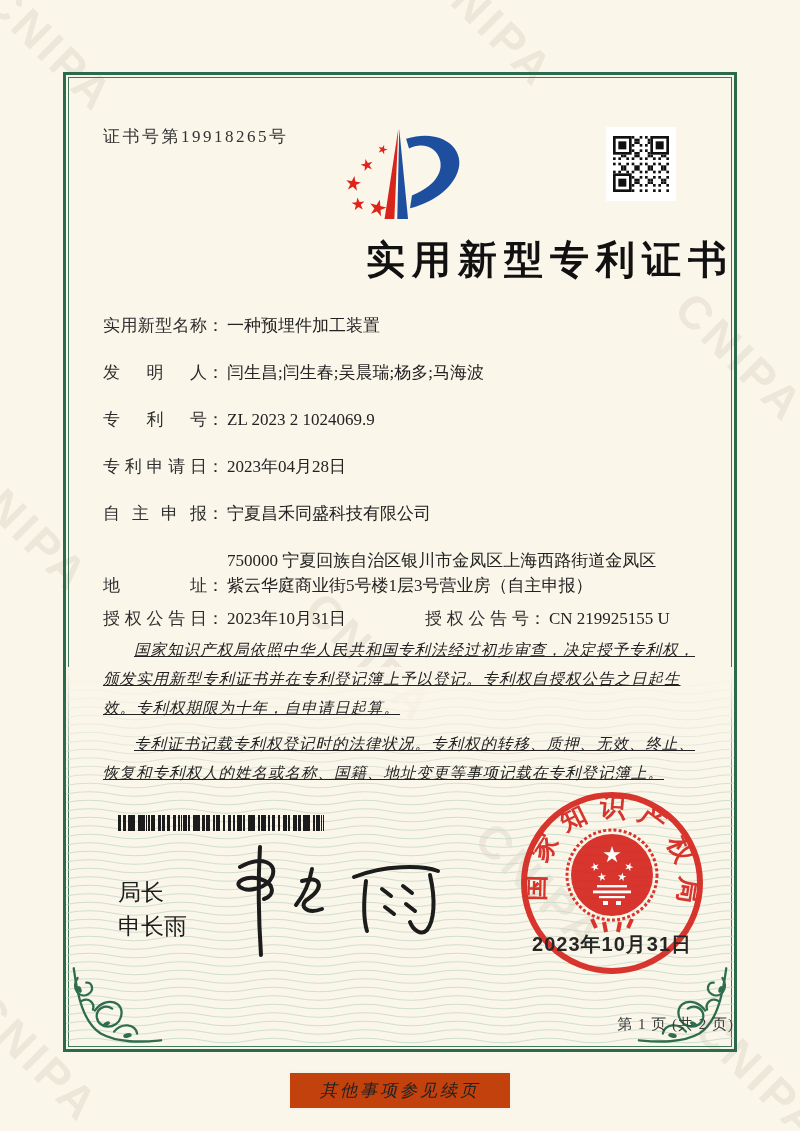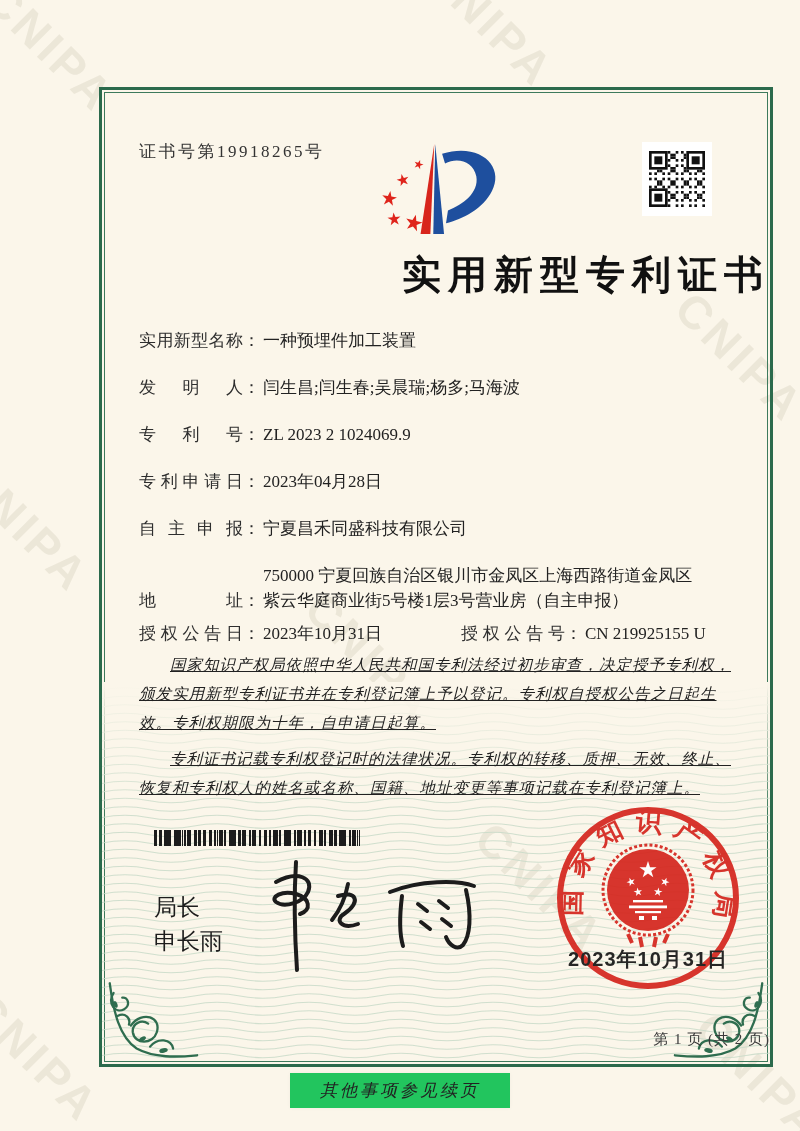--- a/index.html
+++ b/index.html
@@ -19,25 +19,24 @@
     font-size:46px;
     letter-spacing:4px;
     color:rgba(140,128,100,0.13);
     transform:rotate(45deg);
     white-space:nowrap;
     z-index:0;
     user-select:none;
   }
   
   .frame {
-    position:absolute; left:63px; top:87px;
+    position:absolute; left:63px; top:72px;
     width:674px; height:980px;
     border:3px solid #2b6a4c;
     z-index:1;
-    margin-left:36px;
   }
   .frame-inner {
     position:absolute; inset:2px;
     border:1px solid #3d7a5c;
   }
   
   .waves { position:absolute; left:0; bottom:0; width:668px; height:380px; z-index:0; }
   .wave-fade {
     position:absolute; left:0; bottom:250px; width:668px; height:132px; z-index:0;
     background:linear-gradient(#fbf6ea, rgba(251,246,234,0));
@@ -93,21 +92,21 @@
     font-size:23px; color:#1d1d1d; line-height:34px;
   }
   .signature { position:absolute; left:160px; top:758px; width:230px; height:130px; z-index:3; }
   .seal { position:absolute; left:450px; top:712px; width:192px; height:192px; z-index:4; }
   .page-info {
     position:absolute; left:0; top:940px; width:100%; text-align:right;
     font-size:15px; color:#3a3a3a; z-index:3; letter-spacing:1px;
   }
   .note-box {
     position:absolute; left:50%; top:1073px; transform:translateX(-50%);
-    background:#22c55e; padding:6px 30px; z-index:3;
+    background:#c2410c; padding:6px 30px; z-index:3;
     font-size:17px; font-style:italic; letter-spacing:3px; color:#222;
     box-shadow:0 0 4px rgba(0,0,0,0.04);
     font-family:Liberation Serif, serif;
   }
   svg text { user-select:none; }
 </style>
 </head>
 <body>
 
 <svg width="0" height="0" style="position:absolute" aria-hidden="true">

